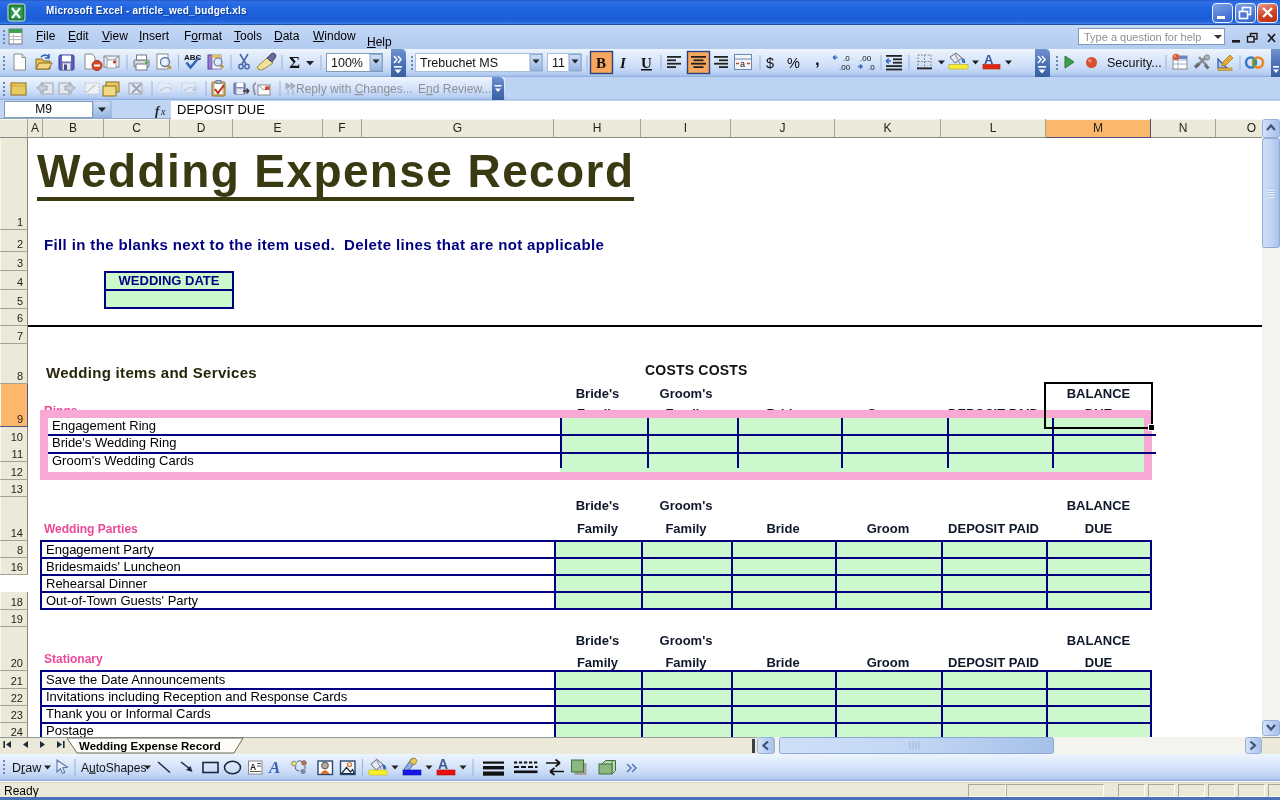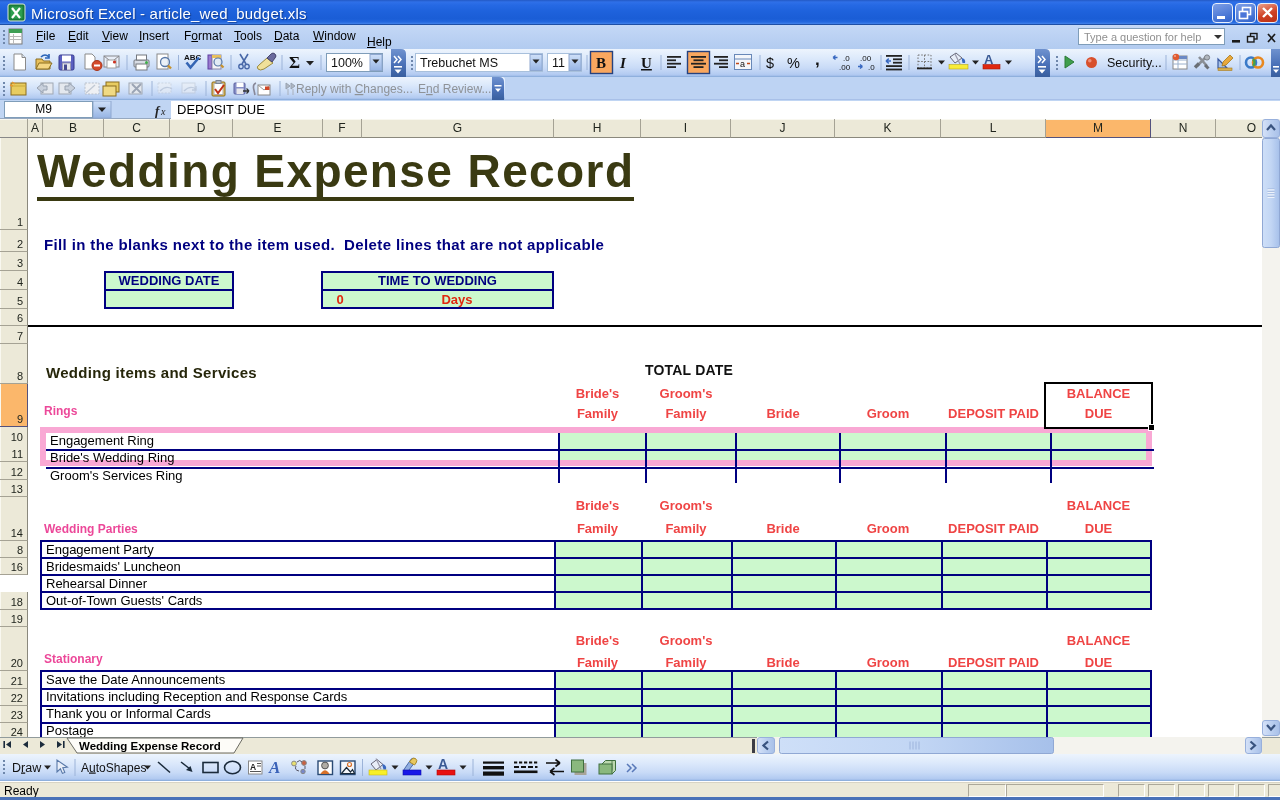--- a/index.html
+++ b/index.html
@@ -3,21 +3,21 @@
 <meta charset="utf-8">
 <style>
 html,body{margin:0;padding:0;}
 *{-webkit-font-smoothing:antialiased;}
 #win{position:relative;width:1280px;height:800px;overflow:hidden;background:#fff;
   font-family:"Liberation Sans",sans-serif;}
 .abs{position:absolute;}
 
 #titlebar{left:0;top:0;width:1280px;height:25px;
  background:linear-gradient(180deg,#2359c4 0%,#2f70e8 8%,#2669e4 20%,#1e62dc 45%,#1a5dd6 75%,#2368de 88%,#3b7ce8 94%,#1d4fa6 98%,#16418c 100%);}
-#titletext{left:31px;top:5px;color:#fff;font-size:15px;font-weight:normal;letter-spacing:.2px;
+#titletext{left:46px;top:5px;color:#fff;font-size:10px;font-weight:bold;letter-spacing:.2px;
  text-shadow:1px 1px 1px rgba(0,30,90,.55);}
 .tbtn{top:3px;width:21px;height:20px;border-radius:4px;border:1px solid #e8f0fc;box-sizing:border-box;
  color:#fff;text-align:center;}
 
 #menubar{left:0;top:25px;width:1280px;height:24px;background:linear-gradient(180deg,#c4d8f6,#b2cbf0);}
 .mitem{top:29px;font-size:12px;color:#000;}
 #qbox{left:1078px;top:28px;width:147px;height:17px;background:#fff;border:1px solid #7f9db9;
  font-size:11px;color:#909090;line-height:16px;padding-left:5px;box-sizing:border-box;}
 
 .tbarbg{background:linear-gradient(180deg,#edf4fd 0%,#dce9fb 35%,#c9dbf7 70%,#b3cbf1 94%,#a0bce9 100%);}
@@ -30,21 +30,21 @@
 .chdr{top:119px;height:19px;background:#ece9d8;box-shadow:inset 0 1px 0 #f9f8f0;border-right:1px solid #a5a294;border-bottom:1px solid #8a887c;
  box-sizing:border-box;text-align:center;font-size:12px;color:#21251e;line-height:18px;}
 .rhdr{left:0;width:28px;background:#ece9d8;box-shadow:inset 1px 0 0 #f9f8f0;border-right:1px solid #8a887c;border-bottom:1px solid #a5a294;
  box-sizing:border-box;text-align:right;font-size:11px;color:#21251e;padding-right:4px;}
 .rnum{position:absolute;right:4px;bottom:1px;}
 
 #sheet{left:28px;top:138px;width:1234px;height:599px;background:#fff;overflow:hidden;}
 .navy{color:#000080;}
 .cellline{position:absolute;background:#000080;}
 .itemtxt{position:absolute;font-size:13px;color:#000;}
-.hdr13{position:absolute;font-size:13px;font-weight:bold;color:#ef4444;text-align:center;}
+.hdr13{position:absolute;font-size:13px;font-weight:bold;color:#0f172a;text-align:center;}
 .sect{position:absolute;font-size:12px;font-weight:bold;color:#ec4899;}
 
 #tabbar{left:0;top:737px;width:1280px;height:17px;background:#ece9d8;border-top:1px solid #919b9c;box-sizing:border-box;}
 #statusbar{left:0;top:782px;width:1280px;height:15px;background:#ece9d8;border-top:1px solid #d8d4c4;box-sizing:border-box;}
 #bottomline{left:0;top:797px;width:1280px;height:3px;background:#4a72b8;}
 .spanel{top:784px;height:11px;border:1px solid;border-color:#aca899 #fff #fff #aca899;}
 </style>
 </head>
 <body>
 <div id="win">
@@ -421,56 +421,49 @@
 <div id="sheet" class="abs"></div>
 
 <div class="abs" id="bigtitle" style="left:37px;top:149px;font-size:46px;font-weight:bold;color:#3a3a12;line-height:44px;letter-spacing:1.4px;white-space:nowrap;border-bottom:4px solid #3a3a12;padding-bottom:4px;">Wedding Expense Record</div>
 
 <div class="abs" style="left:104px;top:271px;width:130px;height:38px;border:2px solid #000080;box-sizing:border-box;background:#ccf8cd;">
  <div style="height:16px;border-bottom:2px solid #000080;text-align:center;font-size:13px;font-weight:bold;line-height:16px;color:#000080;">WEDDING DATE</div>
 </div>
 
 <div class="abs navy" id="fillnote" style="left:44px;top:236px;font-size:15px;font-weight:bold;white-space:nowrap;letter-spacing:.37px;">Fill in the blanks next to the item used.&nbsp; Delete lines that are not applicable</div>
 
-<div class="abs" style="left:321px;top:271px;width:233px;height:38px;border:2px solid #000080;box-sizing:border-box;background:#ccf8cd;">
- <div style="height:16px;border-bottom:2px solid #000080;text-align:center;font-size:13px;font-weight:bold;line-height:16px;color:#000080;">TIME TO WEDDING</div>
- <div style="height:18px;font-size:13px;font-weight:bold;line-height:18px;color:#e02810;">
-        <span style="position:absolute;left:0;width:34px;text-align:center;">0</span>
-        <span style="position:absolute;left:39px;width:190px;text-align:center;">Days</span>
-      </div>
-</div>
 
 <div class="abs" style="left:28px;top:325px;width:1234px;height:2px;background:#000;"></div>
 
 <div class="abs" style="left:46px;top:364px;font-size:15px;font-weight:bold;color:#26260a;letter-spacing:.3px;">Wedding items and Services</div>
-<div class="abs" style="left:645px;top:362px;font-size:14px;font-weight:bold;color:#111;letter-spacing:.2px;">TOTAL DATE</div>
+<div class="abs" style="left:645px;top:362px;font-size:14px;font-weight:bold;color:#111;letter-spacing:.2px;">COSTS COSTS</div>
 <div class="abs sect" style="left:44px;top:404px;">Rings</div>
 <div class="abs hdr13" style="left:554px;top:386px;width:87px;">Bride's</div>
 <div class="abs hdr13" style="left:641px;top:386px;width:90px;">Groom's</div>
 <div class="abs hdr13" style="left:1046px;top:386px;width:105px;">BALANCE</div>
 <div class="abs hdr13" style="left:554px;top:406px;width:87px;">Family</div>
 <div class="abs hdr13" style="left:641px;top:406px;width:90px;">Family</div>
 <div class="abs hdr13" style="left:731px;top:406px;width:104px;">Bride</div>
 <div class="abs hdr13" style="left:835px;top:406px;width:106px;">Groom</div>
 <div class="abs hdr13" style="left:941px;top:406px;width:105px;">DEPOSIT PAID</div>
 <div class="abs hdr13" style="left:1046px;top:406px;width:105px;">DUE</div>
 
-<div class="abs" style="left:40px;top:427px;width:1112px;height:39px;border:6px solid #f9a8d4;box-sizing:border-box;">
+<div class="abs" style="left:40px;top:410px;width:1112px;height:70px;border:8px solid #f9a8d4;box-sizing:border-box;">
  <div style="position:absolute;left:512px;top:0;right:0;bottom:0;background:#ccf8cd;"></div>
  <div class="cellline" style="left:512px;top:0;width:2px;height:50px;"></div>
  <div class="cellline" style="left:599px;top:0;width:2px;height:50px;"></div>
  <div class="cellline" style="left:689px;top:0;width:2px;height:50px;"></div>
  <div class="cellline" style="left:793px;top:0;width:2px;height:50px;"></div>
  <div class="cellline" style="left:899px;top:0;width:2px;height:50px;"></div>
  <div class="cellline" style="left:1004px;top:0;width:2px;height:50px;"></div>
  <div class="cellline" style="left:0;top:16px;width:1108px;height:2px;"></div>
  <div class="cellline" style="left:0;top:34px;width:1108px;height:2px;"></div>
  <div class="itemtxt" style="left:4px;top:0px;">Engagement Ring</div>
  <div class="itemtxt" style="left:4px;top:17px;">Bride's Wedding Ring</div>
- <div class="itemtxt" style="left:4px;top:35px;">Groom's Services Ring</div>
+ <div class="itemtxt" style="left:4px;top:35px;">Groom's Wedding Cards</div>
 </div>
 
 <div class="abs" style="left:1044px;top:382px;width:109px;height:47px;border:2px solid #000;box-sizing:border-box;"></div>
 <div class="abs" style="left:1148px;top:424px;width:7px;height:7px;background:#fff;"></div>
 <div class="abs" style="left:1149px;top:425px;width:5px;height:5px;background:#000;"></div>
 
 <div class="abs sect" style="left:44px;top:522px;">Wedding Parties</div>
 <div class="abs hdr13" style="left:554px;top:498px;width:87px;">Bride's</div>
 <div class="abs hdr13" style="left:641px;top:498px;width:90px;">Groom's</div>
 <div class="abs hdr13" style="left:1046px;top:498px;width:105px;">BALANCE</div>
@@ -488,21 +481,21 @@
  <div class="cellline" style="left:689px;top:0;width:2px;height:66px;"></div>
  <div class="cellline" style="left:793px;top:0;width:2px;height:66px;"></div>
  <div class="cellline" style="left:899px;top:0;width:2px;height:66px;"></div>
  <div class="cellline" style="left:1004px;top:0;width:2px;height:66px;"></div>
  <div class="cellline" style="left:0;top:15px;width:1108px;height:2px;"></div>
  <div class="cellline" style="left:0;top:32px;width:1108px;height:2px;"></div>
  <div class="cellline" style="left:0;top:49px;width:1108px;height:2px;"></div>
  <div class="itemtxt" style="left:4px;top:0px;">Engagement Party</div>
  <div class="itemtxt" style="left:4px;top:17px;">Bridesmaids' Luncheon</div>
  <div class="itemtxt" style="left:4px;top:34px;">Rehearsal Dinner</div>
- <div class="itemtxt" style="left:4px;top:51px;">Out-of-Town Guests' Cards</div>
+ <div class="itemtxt" style="left:4px;top:51px;">Out-of-Town Guests' Party</div>
 </div>
 
 <div class="abs sect" style="left:44px;top:652px;">Stationary</div>
 <div class="abs hdr13" style="left:554px;top:633px;width:87px;">Bride's</div>
 <div class="abs hdr13" style="left:641px;top:633px;width:90px;">Groom's</div>
 <div class="abs hdr13" style="left:1046px;top:633px;width:105px;">BALANCE</div>
 <div class="abs hdr13" style="left:554px;top:655px;width:87px;">Family</div>
 <div class="abs hdr13" style="left:641px;top:655px;width:90px;">Family</div>
 <div class="abs hdr13" style="left:731px;top:655px;width:104px;">Bride</div>
 <div class="abs hdr13" style="left:835px;top:655px;width:106px;">Groom</div>

